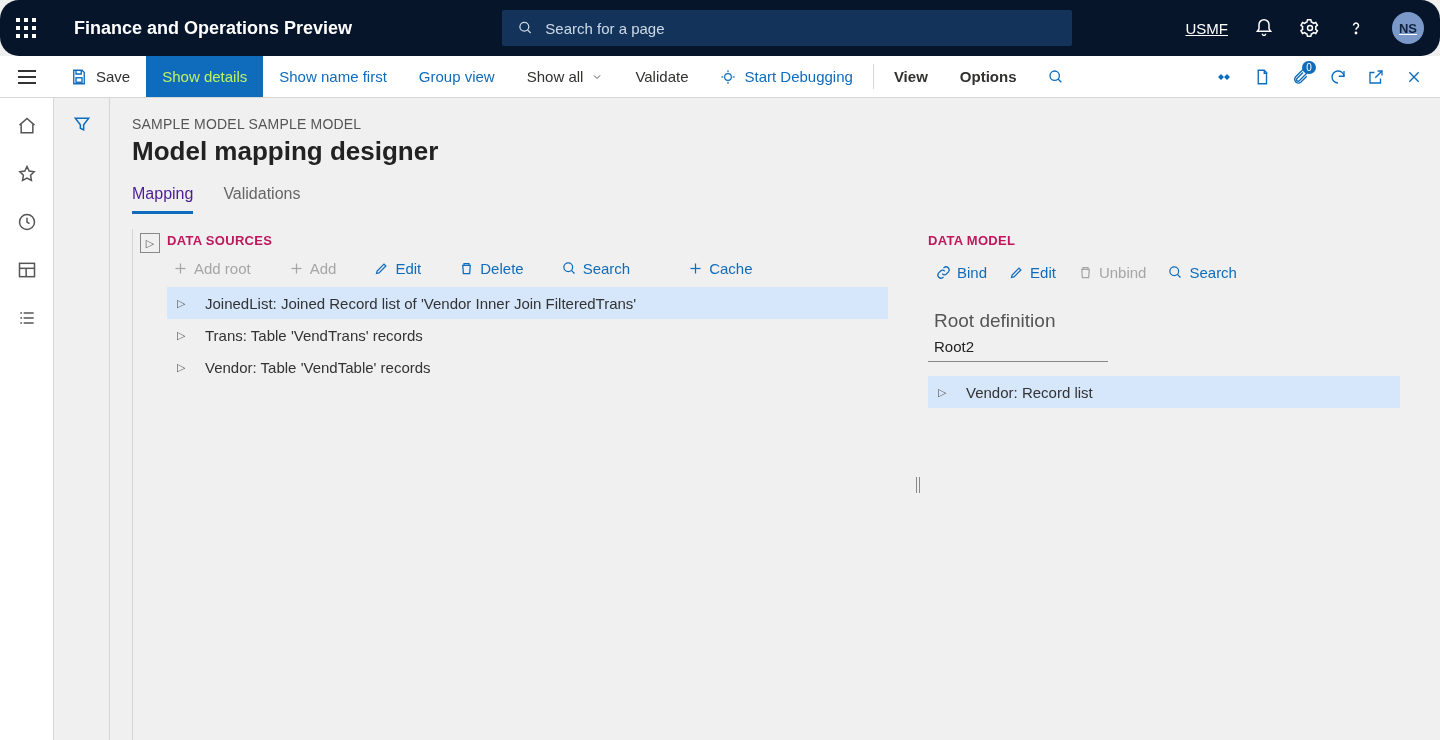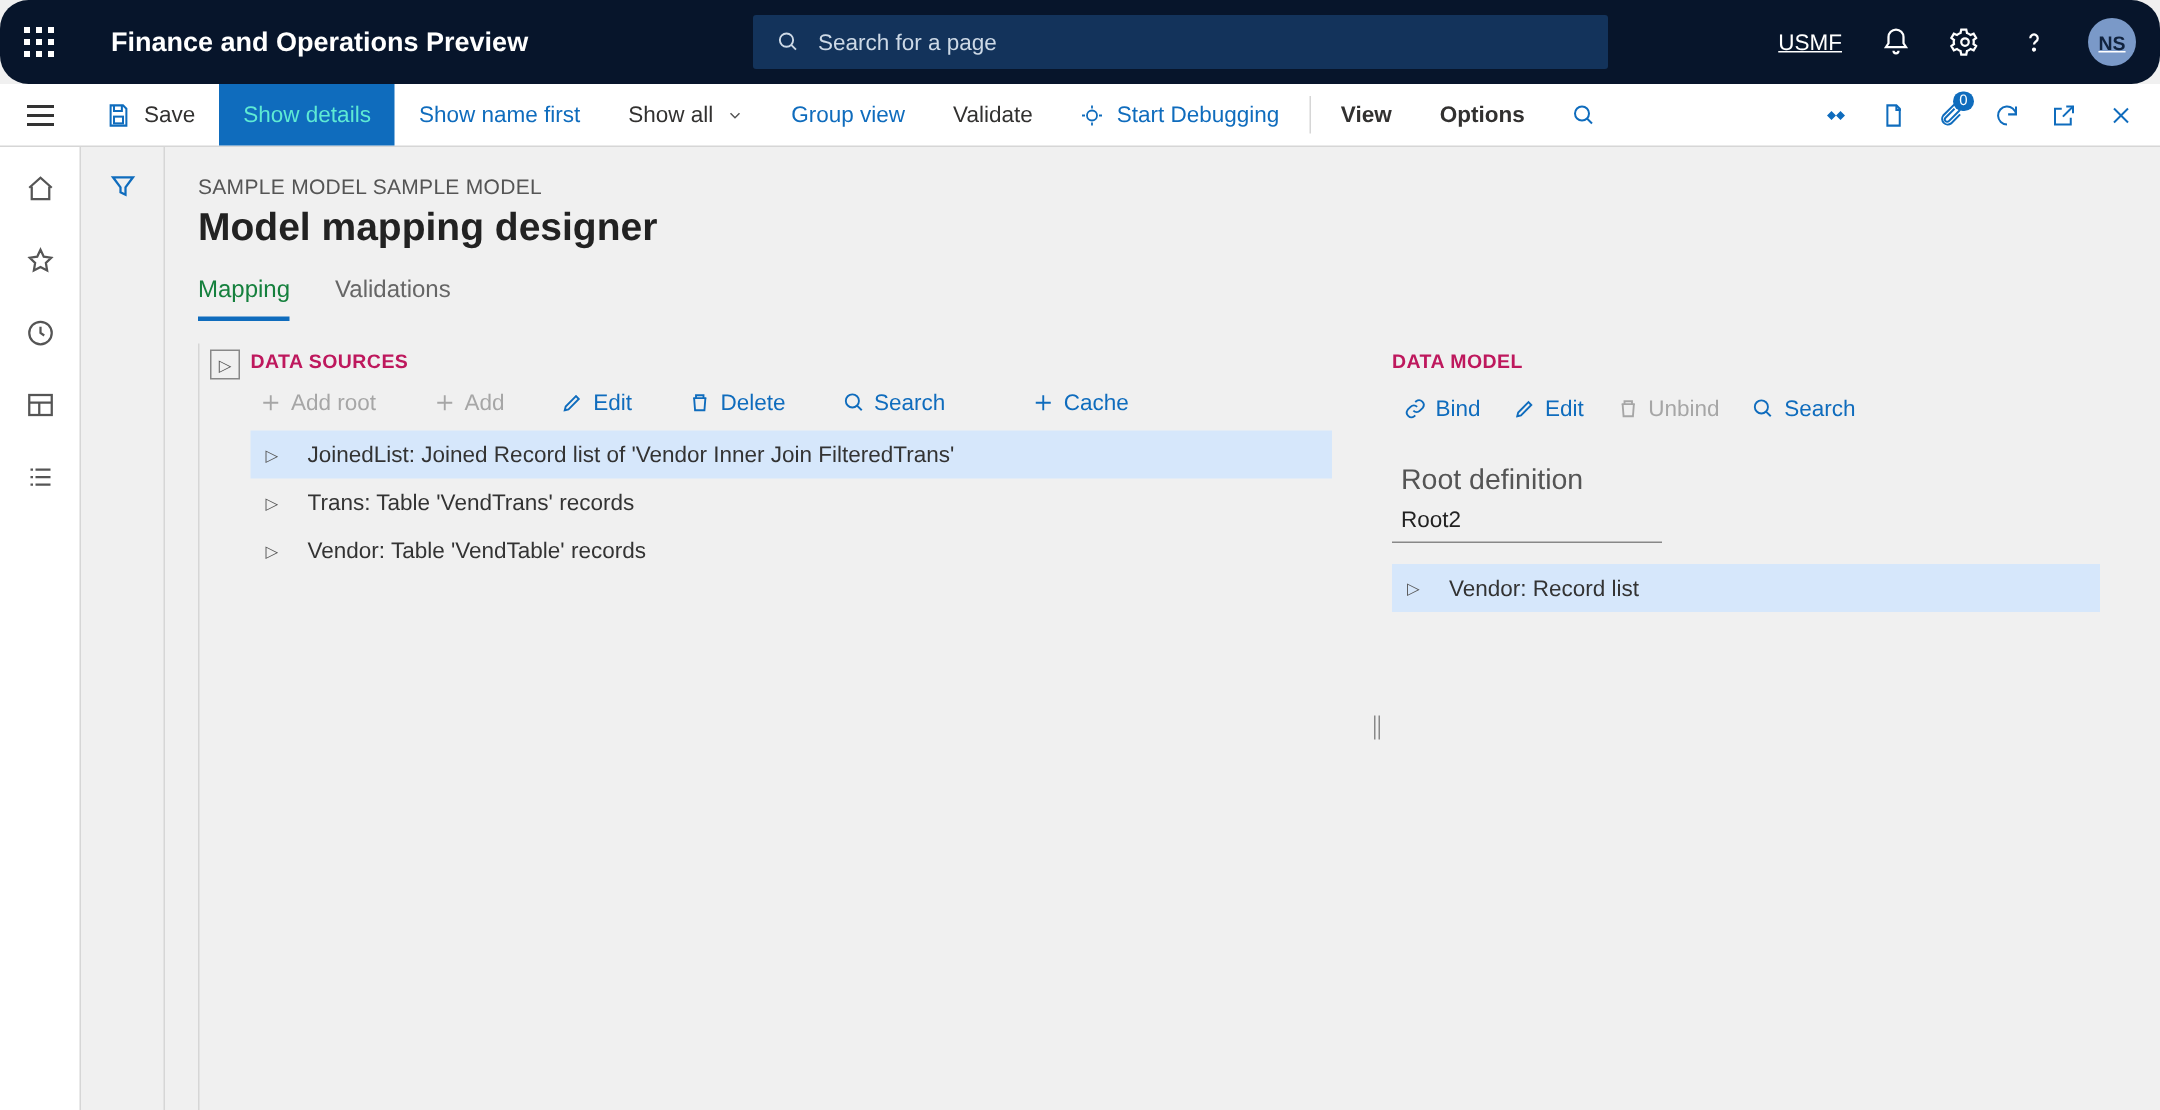--- a/index.html
+++ b/index.html
@@ -34,42 +34,42 @@
   border-bottom: 1px solid #d6d6d6;
   display: flex;
   align-items: stretch;
 }
 .ham { width: 54px; display:flex; align-items:center; justify-content:center; cursor:pointer; }
 .ham-lines { width:18px; height:14px; display:flex; flex-direction:column; justify-content:space-between; }
 .ham-lines span { height:2px; background:#333; }
 .cmd-btn { display:flex; align-items:center; padding:0 16px; font-size:15px; gap:8px; cursor:pointer; color:#323130; border:none; background:none; }
 .cmd-btn.save svg { stroke:#0f6cbd; }
 .cmd-btn.blue { color:#0f6cbd; }
-.cmd-btn.solid { background:#0f6cbd; color:#5eead4; }
+.cmd-btn.solid { background:#0f6cbd; color:#bef264; }
 .cmd-sep { width:1px; background:#d6d6d6; margin:8px 4px; }
 .cmd-spacer { flex:1; }
 .cmd-icons { display:flex; align-items:center; gap:18px; padding:0 16px; }
 .cmd-icons .ic { width:20px; height:20px; display:flex; align-items:center; justify-content:center; cursor:pointer; color:#0f6cbd; position:relative; }
 .badge { position:absolute; top:-6px; right:-6px; background:#0f6cbd; color:#fff; font-size:10px; border-radius:8px; padding:0 4px; line-height:13px; min-width:14px; text-align:center; }
 
 
 .body { display:flex; height: calc(740px - 56px - 42px); }
 .left-rail { width:54px; background:#fff; border-right:1px solid #d6d6d6; display:flex; flex-direction:column; align-items:center; gap:28px; padding-top:18px; }
 .left-rail .ic { width:20px; height:20px; color:#555; cursor:pointer; }
 
 .filter-col { width:56px; border-right:1px solid #d6d6d6; display:flex; justify-content:center; padding-top:16px; }
 .filter-col .ic { color:#0f6cbd; cursor:pointer; }
 
 .content { flex:1; padding:18px 22px 0 22px; display:flex; flex-direction:column; overflow:hidden; }
 .bc { font-size:14px; color:#555; letter-spacing:0.2px; }
 .page-title { font-size:26px; font-weight:600; color:#222; margin-top:4px; }
 
 .tabs { display:flex; gap:30px; margin-top:18px; border-bottom:1px solid transparent; }
 .tab { font-size:16px; color:#666; padding-bottom:8px; cursor:pointer; }
-.tab.active { color:#15803d; border-bottom:3px solid #0f6cbd; font-weight:400; }
+.tab.active { color:#4c1d95; border-bottom:3px solid #0f6cbd; font-weight:400; }
 
 .panels { flex:1; display:flex; margin-top:14px; gap:0; min-height:0; }
 .panel-left { flex:1; display:flex; min-width:0; border-left:1px solid #d6d6d6; position:relative; }
 .collapse-handle { width:34px; display:flex; align-items:flex-start; justify-content:center; padding-top:4px; }
 .collapse-handle .sq { width:20px; height:20px; border:1px solid #888; display:flex; align-items:center; justify-content:center; color:#555; cursor:pointer; font-size:11px; }
 .panel-left-body { flex:1; padding-right:20px; }
 .sec-title { font-size:13px; font-weight:700; letter-spacing:0.3px; color:#be185d; margin-bottom:12px; margin-top:4px; }
 
 .toolbar { display:flex; gap:38px; align-items:center; padding-left:6px; margin-bottom:10px; }
 .tbtn { display:flex; align-items:center; gap:6px; font-size:15px; cursor:pointer; border:none; background:none; }
@@ -157,29 +157,29 @@
         <rect x="8" y="13" width="8" height="6"></rect>
       </svg>
     <span>Save</span>
   </button>
   <button class="cmd-btn solid">
       <span>Show details</span>
     </button>
   <button class="cmd-btn blue">
       <span>Show name first</span>
     </button>
+  <button class="cmd-btn blue">
+      <span>Group view</span>
+    </button>
   <button class="cmd-btn">
     <span>Show all</span>
     <svg width="12" height="12" viewBox="0 0 24 24" fill="none" stroke="#555" stroke-width="2">
         <path d="M6 9l6 6 6-6"></path>
       </svg>
   </button>
-  <button class="cmd-btn blue">
-      <span>Group view</span>
-    </button>
   <button class="cmd-btn">
       <span>Validate</span>
     </button>
   <button class="cmd-btn blue">
     <svg width="16" height="16" viewBox="0 0 24 24" fill="none" stroke="#0f6cbd" stroke-width="1.8">
         <circle cx="12" cy="12" r="5"></circle>
         <line x1="12" y1="2" x2="12" y2="5"></line>
         <line x1="12" y1="19" x2="12" y2="22"></line>
         <line x1="2" y1="12" x2="5" y2="12"></line>
         <line x1="19" y1="12" x2="22" y2="12"></line>

